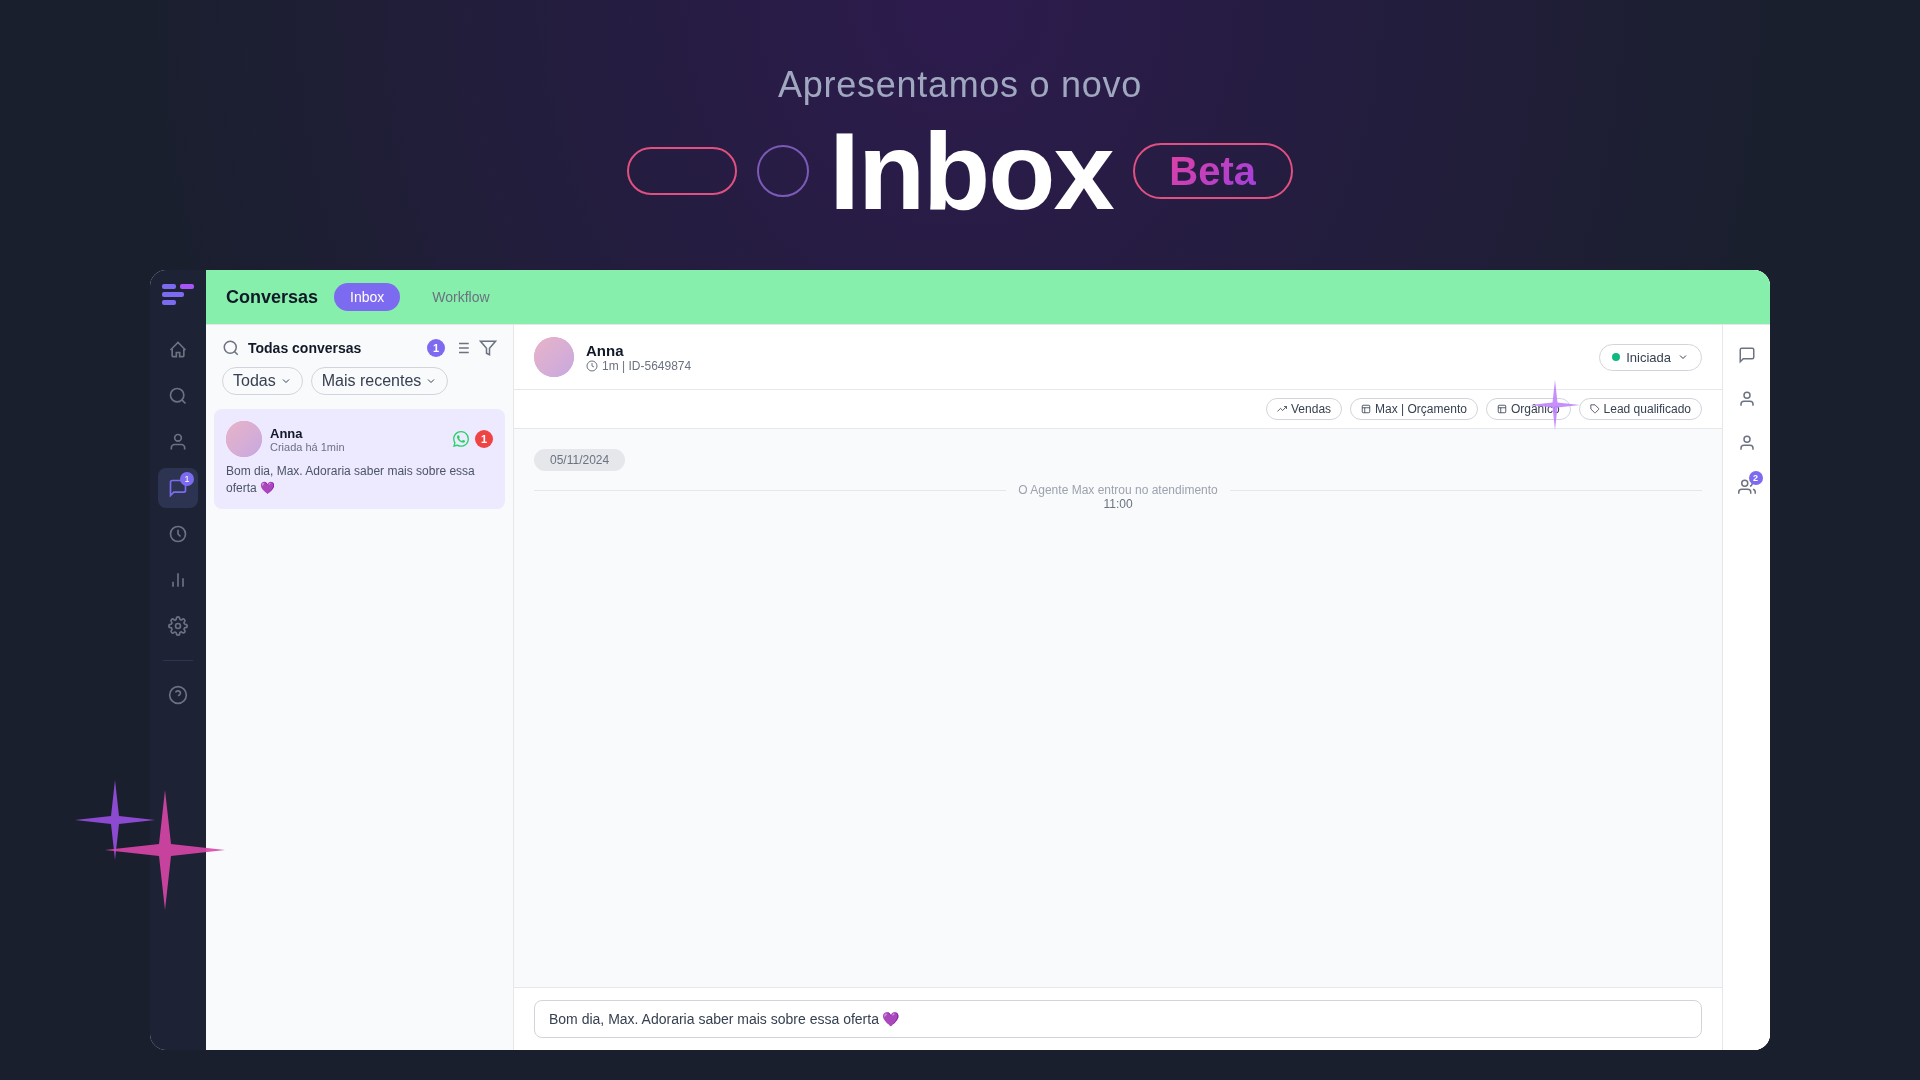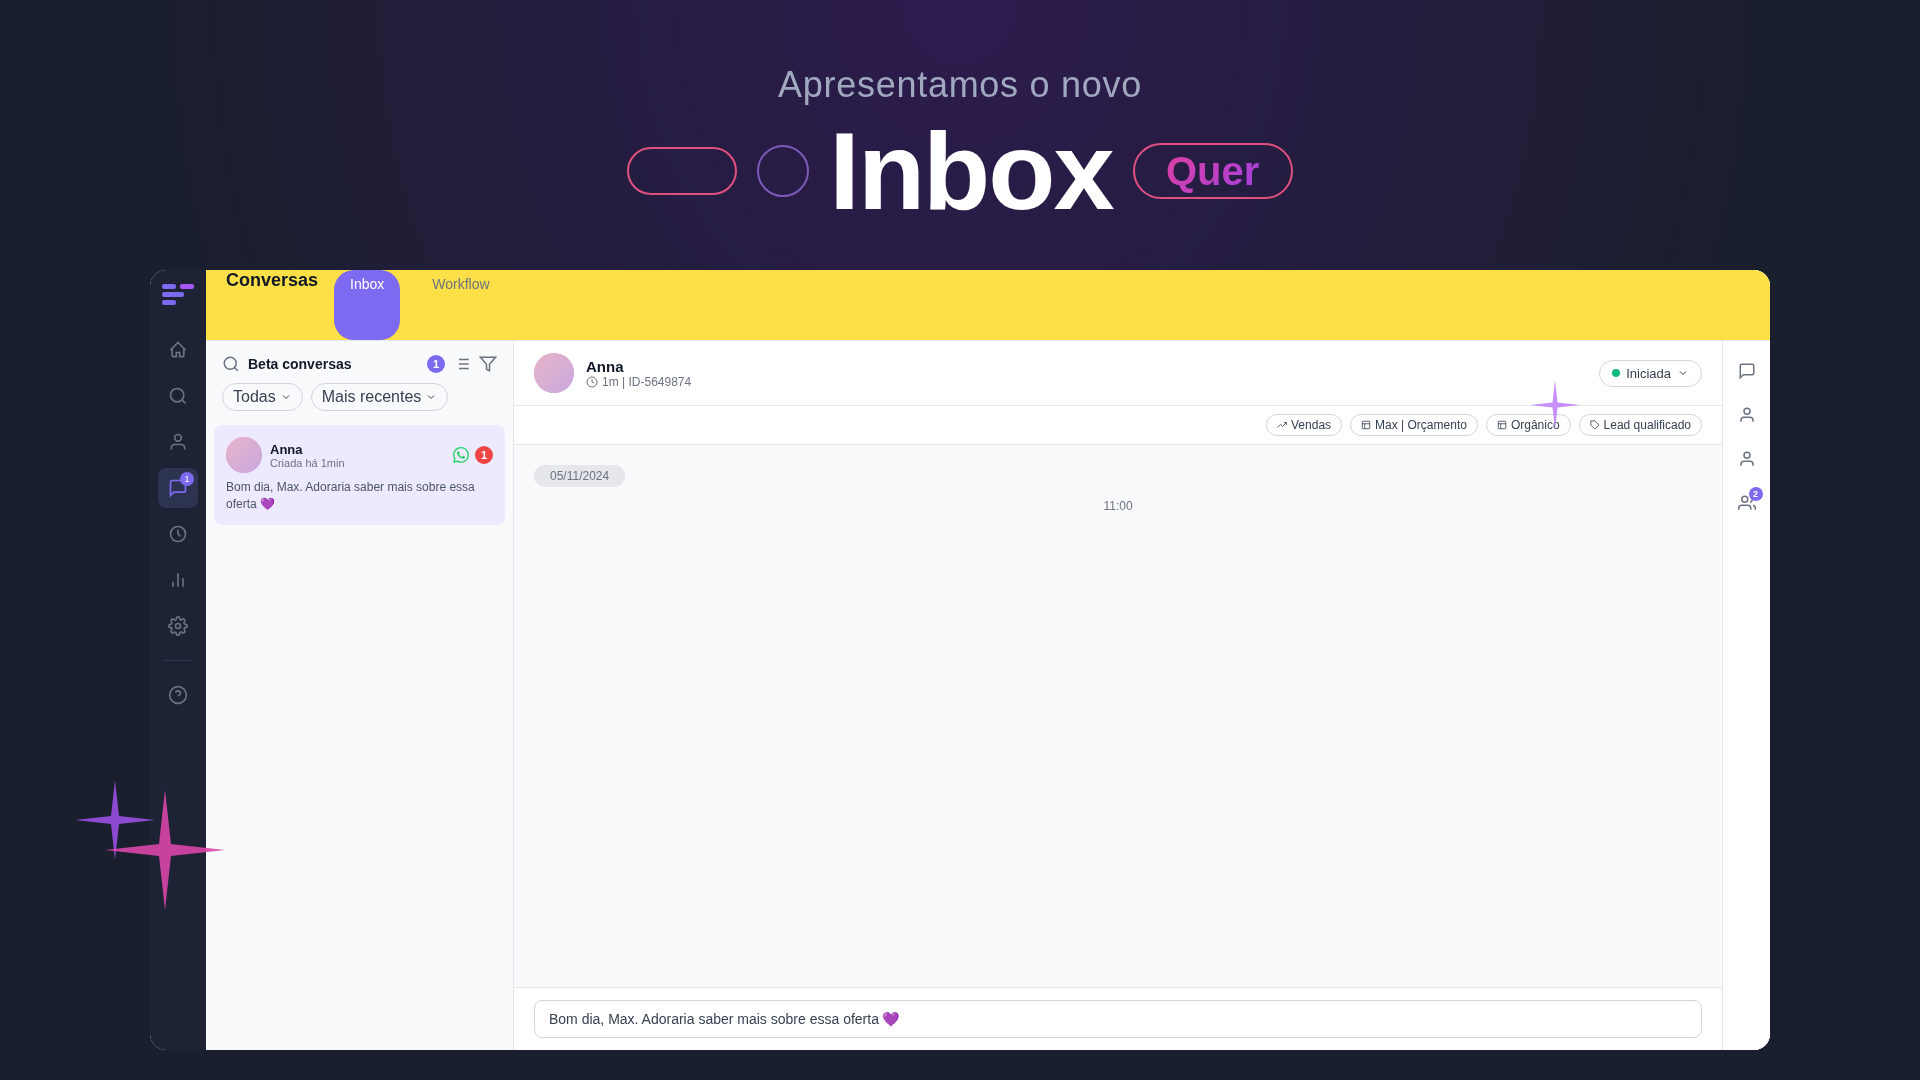--- a/index.html
+++ b/index.html
@@ -204,24 +204,25 @@
     
     .main-content {
       flex: 1;
       display: flex;
       flex-direction: column;
       background: #ffffff;
     }
 
     
     .top-nav {
-      height: 71px;
-      background: #fde047;
+      height: 55px;
+      background: #86efac;
       border-bottom: 1px solid #e5e7eb;
       display: flex;
+      align-items: center;
       padding: 0 20px;
       gap: 16px;
       flex-shrink: 0;
     }
 
     .top-nav-title {
       font-size: 18px;
       font-weight: 600;
       color: #111827;
     }
@@ -648,21 +649,21 @@
   </svg>
 </div>
 
 <div class="hero">
   <div class="hero-subtitle">Apresentamos o novo</div>
   <div class="hero-main-row">
     <div class="hero-pill-wide"></div>
     <div class="hero-pill-circle"></div>
     <div class="hero-inbox">Inbox</div>
     <div class="hero-beta-pill">
-      <span class="hero-beta-text">Quer</span>
+      <span class="hero-beta-text">Beta</span>
     </div>
   </div>
 </div>
 
 <div class="app-window">
 
   <div class="sidebar">
 
     <div class="sidebar-logo">
       <svg viewBox="0 0 32 26" fill="none">
@@ -734,21 +735,21 @@
     </div>
 
     <div class="panels">
 
       <div class="conv-panel">
         <div class="conv-panel-header">
           <svg class="conv-search-icon" width="18" height="18" viewBox="0 0 24 24" fill="none" stroke="currentColor" stroke-width="2">
             <circle cx="11" cy="11" r="8"></circle>
               <path d="M21 21l-4.35-4.35"></path>
           </svg>
-          <span class="conv-panel-title">Beta conversas</span>
+          <span class="conv-panel-title">Todas conversas</span>
           <div class="conv-count-badge">1</div>
           <svg class="conv-filter-icon" width="18" height="18" viewBox="0 0 24 24" fill="none" stroke="currentColor" stroke-width="2">
             <line x1="8" y1="6" x2="21" y2="6"></line>
               <line x1="8" y1="12" x2="21" y2="12"></line>
               <line x1="8" y1="18" x2="21" y2="18"></line>
             <line x1="3" y1="6" x2="3.01" y2="6"></line>
               <line x1="3" y1="12" x2="3.01" y2="12"></line>
               <line x1="3" y1="18" x2="3.01" y2="18"></line>
           </svg>
           <svg class="conv-filter-icon" width="18" height="18" viewBox="0 0 24 24" fill="none" stroke="currentColor" stroke-width="2">
@@ -852,20 +853,23 @@
             <span>Lead qualificado</span>
           </div>
         </div>
 
         <div class="chat-messages">
           <div class="date-separator">
             <div class="date-pill">05/11/2024</div>
           </div>
 
           <div class="system-message">
+            <div class="system-line">
+              <span>O Agente Max entrou no atendimento</span>
+            </div>
             <div class="agent-joined">11:00</div>
           </div>
 
         </div>
 
         <div class="chat-input-area">
           <input type="text" class="chat-input" value="Bom dia, Max. Adoraria saber mais sobre essa oferta 💜" style="">
         </div>
       </div>
 

